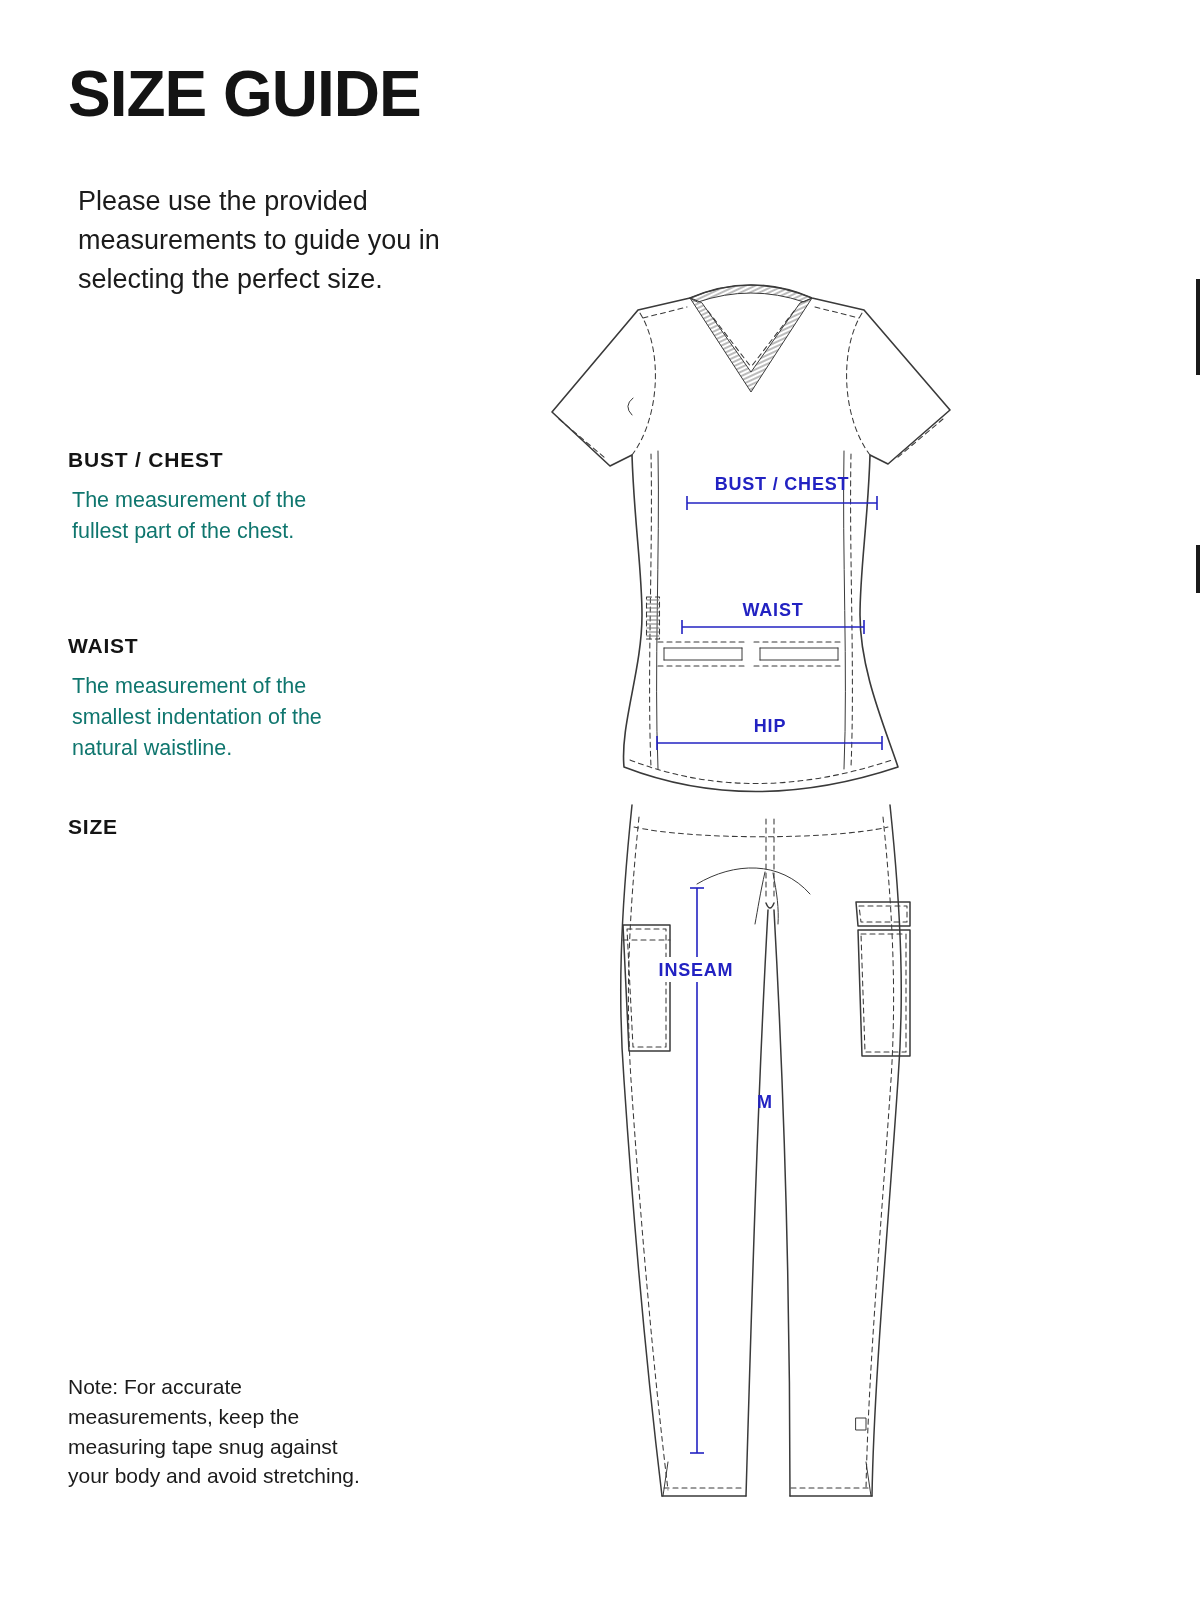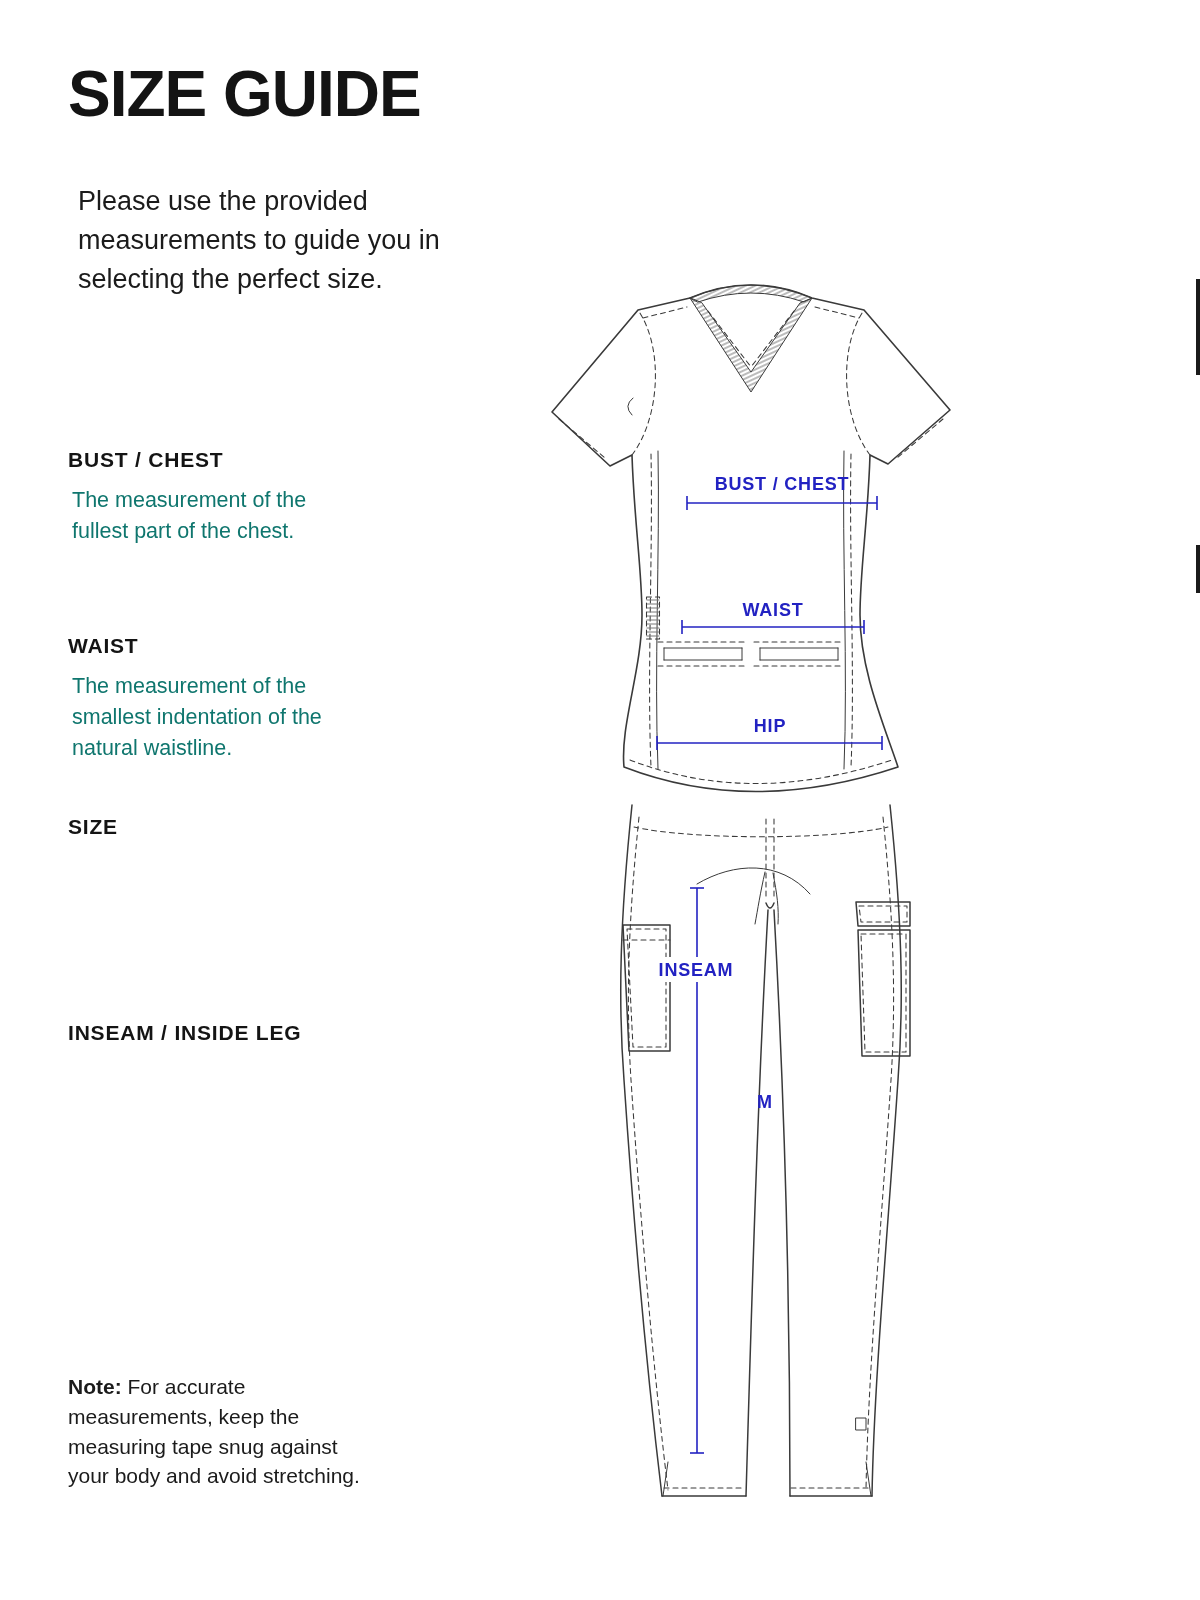--- a/index.html
+++ b/index.html
@@ -24,21 +24,21 @@
     margin:0 0 13px 0;font-size:21px;font-weight:700;letter-spacing:.8px;color:#141414;
   }
   .section p{
     margin:4px;font-size:21.5px;line-height:1.45;white-space:pre-line;color:#0f766e;
   }
   .sec-bust{top:448px;} .sec-waist{top:634px;} .sec-hips{top:815px;} .sec-inseam{top:1021px;}
   .note{
     position:absolute;left:0;top:1372px;width:420px;margin:0;
     font-size:21px;line-height:1.42;white-space:pre-line;
   }
-  .note .note-label{font-weight:700;}
+  .note .note-label{font-weight:400;}
   .diagram{position:absolute;left:512px;top:270px;width:480px;height:1280px;}
   svg .d{stroke-dasharray:5 4;stroke-width:1.05;}
   svg .thin{stroke-width:1;}
   svg text{font-family:"Liberation Sans",sans-serif;font-weight:700;font-size:18px;letter-spacing:.8px;}
   .edge-mark{position:absolute;left:1196px;width:4px;background:#1a1a1a;}
   .edge-mark.m1{top:279px;height:96px;}
   .edge-mark.m2{top:545px;height:48px;}
 </style>
 </head>
 <body>
@@ -60,21 +60,20 @@
     <p>The measurement of the
 smallest indentation of the
 natural waistline.</p>
   </div>
 
   <div class="section sec-hips">
     <h3>SIZE</h3>
   </div>
 
   <div class="section sec-inseam">
-    <h3>INSEAM / INSIDE LEG</h3>
   </div>
 
   <p class="note"><span class="note-label">Note:</span><span> For accurate
 measurements, keep the
 measuring tape snug against
 your body and avoid stretching.</span></p>
 </div>
 
 <svg class="diagram" viewBox="0 0 480 1280" xmlns="http://www.w3.org/2000/svg">
   <defs>

